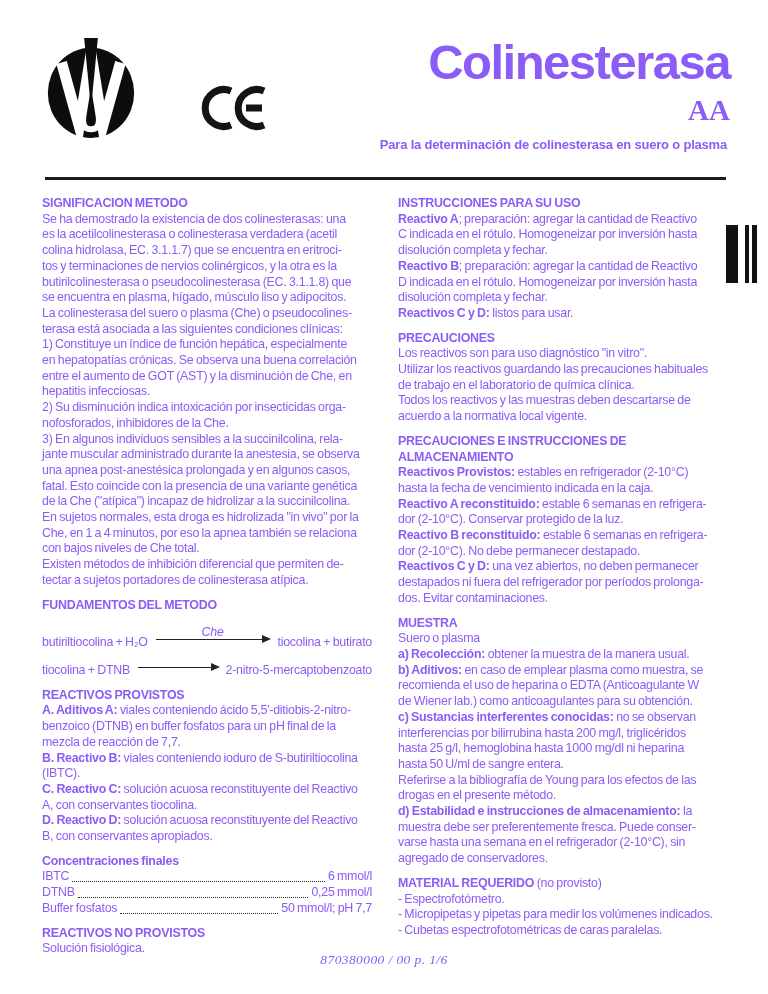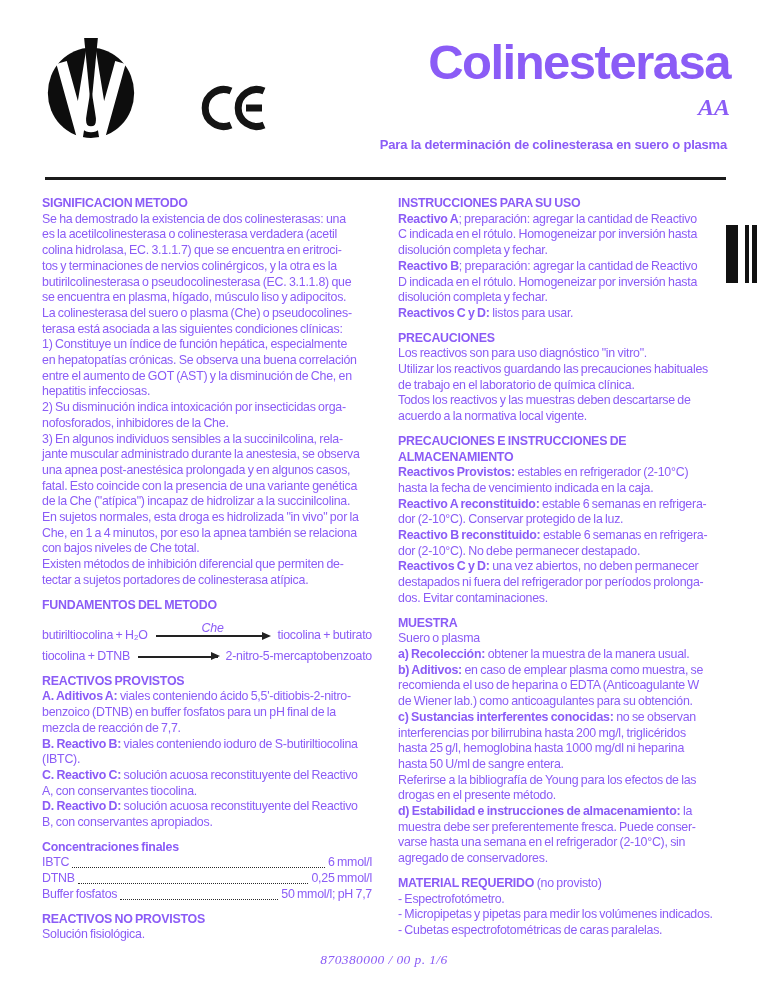--- a/index.html
+++ b/index.html
@@ -10,22 +10,22 @@
   }
   
   .logo { position:absolute; left:46px; top:38px; width:90px; height:102px; }
   .ce   { position:absolute; left:198px; top:82px; width:70px; height:52px; }
   .title {
     position:absolute; right:38px; top:34px;
     font-size:49px; font-weight:bold; letter-spacing:-1.5px; white-space:nowrap;
   }
   .line-aa {
     position:absolute; right:38px; top:94px;
-    font-family:"Liberation Serif", serif; font-style:italic; font-weight:bold;
-    font-size:24px;
+    font-family:"Liberation Serif", serif; font-weight:bold;
+    font-size:29px;
   }
   .subtitle {
     position:absolute; right:41px; top:137px;
     font-size:13px; font-weight:bold; letter-spacing:-0.2px; white-space:nowrap;
   }
   .rule { position:absolute; left:45px; top:177px; width:681px; height:3px; background:#1b1b1b; }
   
   .bars { position:absolute; left:726px; top:225px; width:34px; height:58px; }
   .bars .b { position:absolute; top:0; height:58px; background:#111; }
   .b1 { left:0;  width:12px; }
@@ -45,21 +45,21 @@
   .body, .item { white-space:pre-line; }
   .item b { font-weight:bold; }
   
   .conc-row { display:flex; align-items:flex-end; }
   .conc-row .dots { flex:1; border-bottom:1.6px dotted #2a2a2a; margin:0 3px 3px 3px; min-width:12px; }
   .conc-row .v { white-space:nowrap; }
   
   .eq { display:flex; align-items:center; }
   .eq-1 { margin-top:15px; }
   .eq-2 { margin-top:5px; }
-  .eq .side { white-space:nowrap; }
+  .eq .side { white-space:nowrap;margin-top:7px; }
   .eq .arrow { flex:1; position:relative; height:1.4px; background:#222; margin:0 8px 0 8px; }
   .eq .arrow::after {
     content:""; position:absolute; right:-2px; top:-3.7px; width:0; height:0;
     border-left:9px solid #222; border-top:4.3px solid transparent; border-bottom:4.3px solid transparent;
   }
   .eq .cat { position:absolute; left:50%; transform:translateX(-50%); bottom:0; white-space:nowrap;font-style:italic; }
   
   .footer {
     position:absolute; left:0; right:0; top:952px; text-align:center;
     font-family:"Liberation Serif", serif; font-style:italic; font-size:13.5px;

